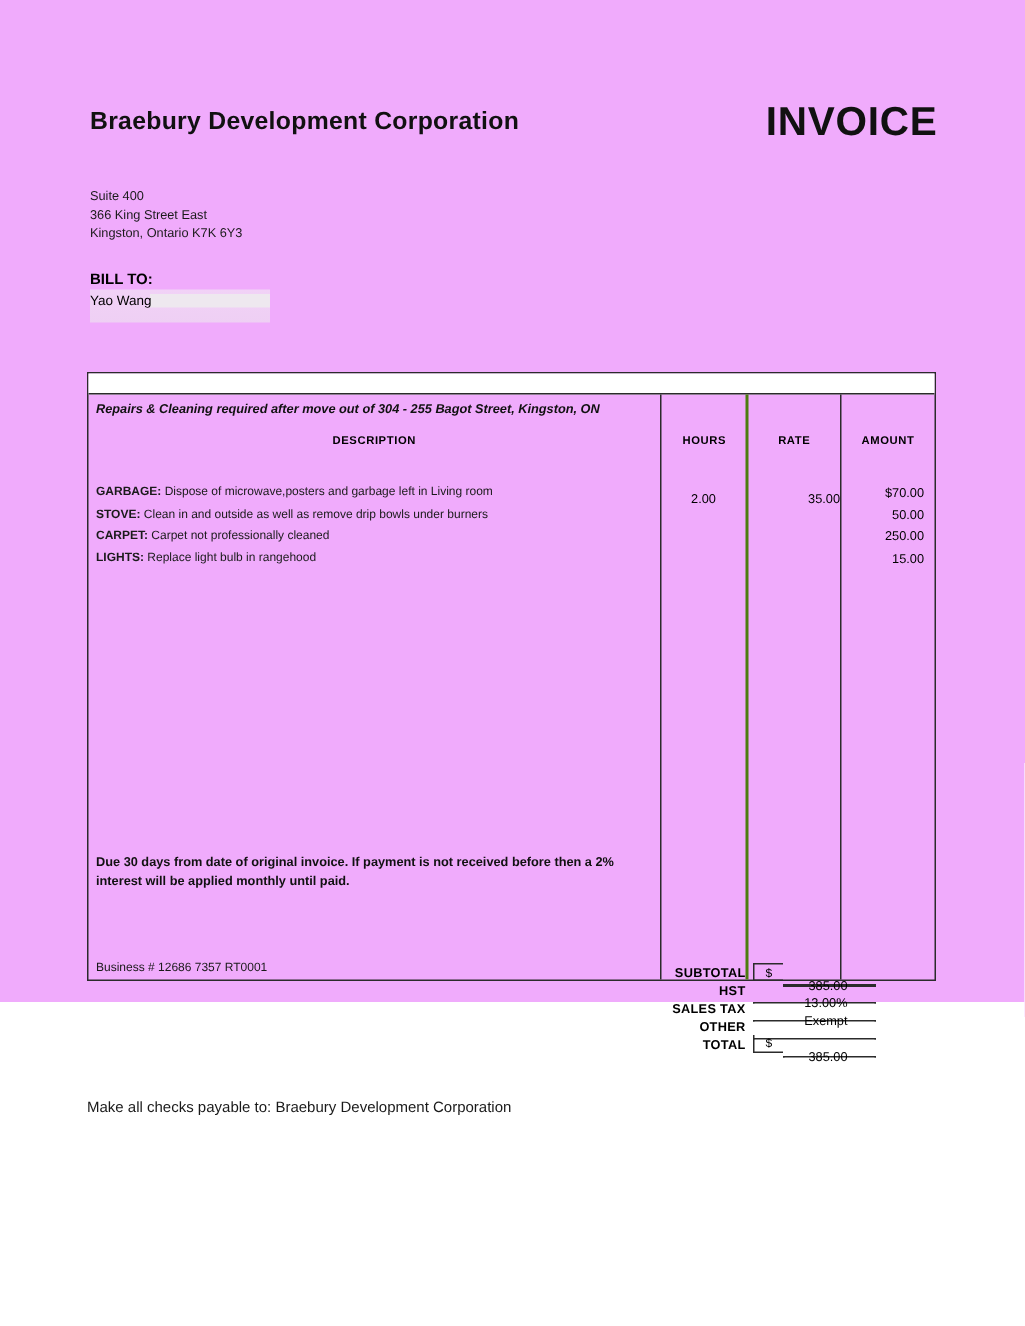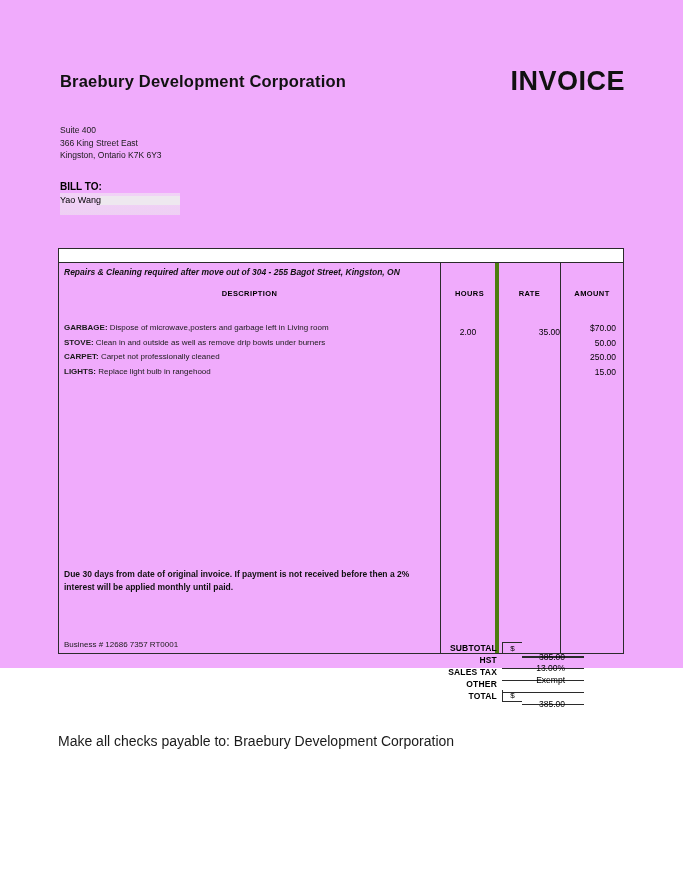--- a/index.html
+++ b/index.html
@@ -150,21 +150,21 @@
     width: 382px;
     height: 390px;
     border-right: 1px solid #2b2b2b;
     box-sizing: border-box;
   }
   .col-hours {
     position: absolute;
     left: 382px; top: 0;
     width: 58px;
     height: 390px;
-    border-right: 4px solid #4d7c0f;
+    border-right: 2px solid #4d7c0f;
     box-sizing: border-box;
   }
   .col-rate {
     position: absolute;
     left: 440px; top: 0;
     width: 62px;
     height: 390px;
     border-right: 1px solid #2b2b2b;
     box-sizing: border-box;
   }
@@ -294,21 +294,21 @@
   .tot-val.wide {
     width: 82px;
   }
   .tot-row.no-border-top .tot-val,
   .tot-row.no-border-top .tot-cur { border-top: none; }
 
   .footer-note {
     position: absolute;
     left: 58px;
     top: 733px;
-    font-size: 14px;
+    font-size: 10px;
     color: #1a1a1a;
   }
 </style>
 </head>
 <body>
 
 <div class="page">
 
   <div class="company-name">Braebury Development Corporation</div>
 

